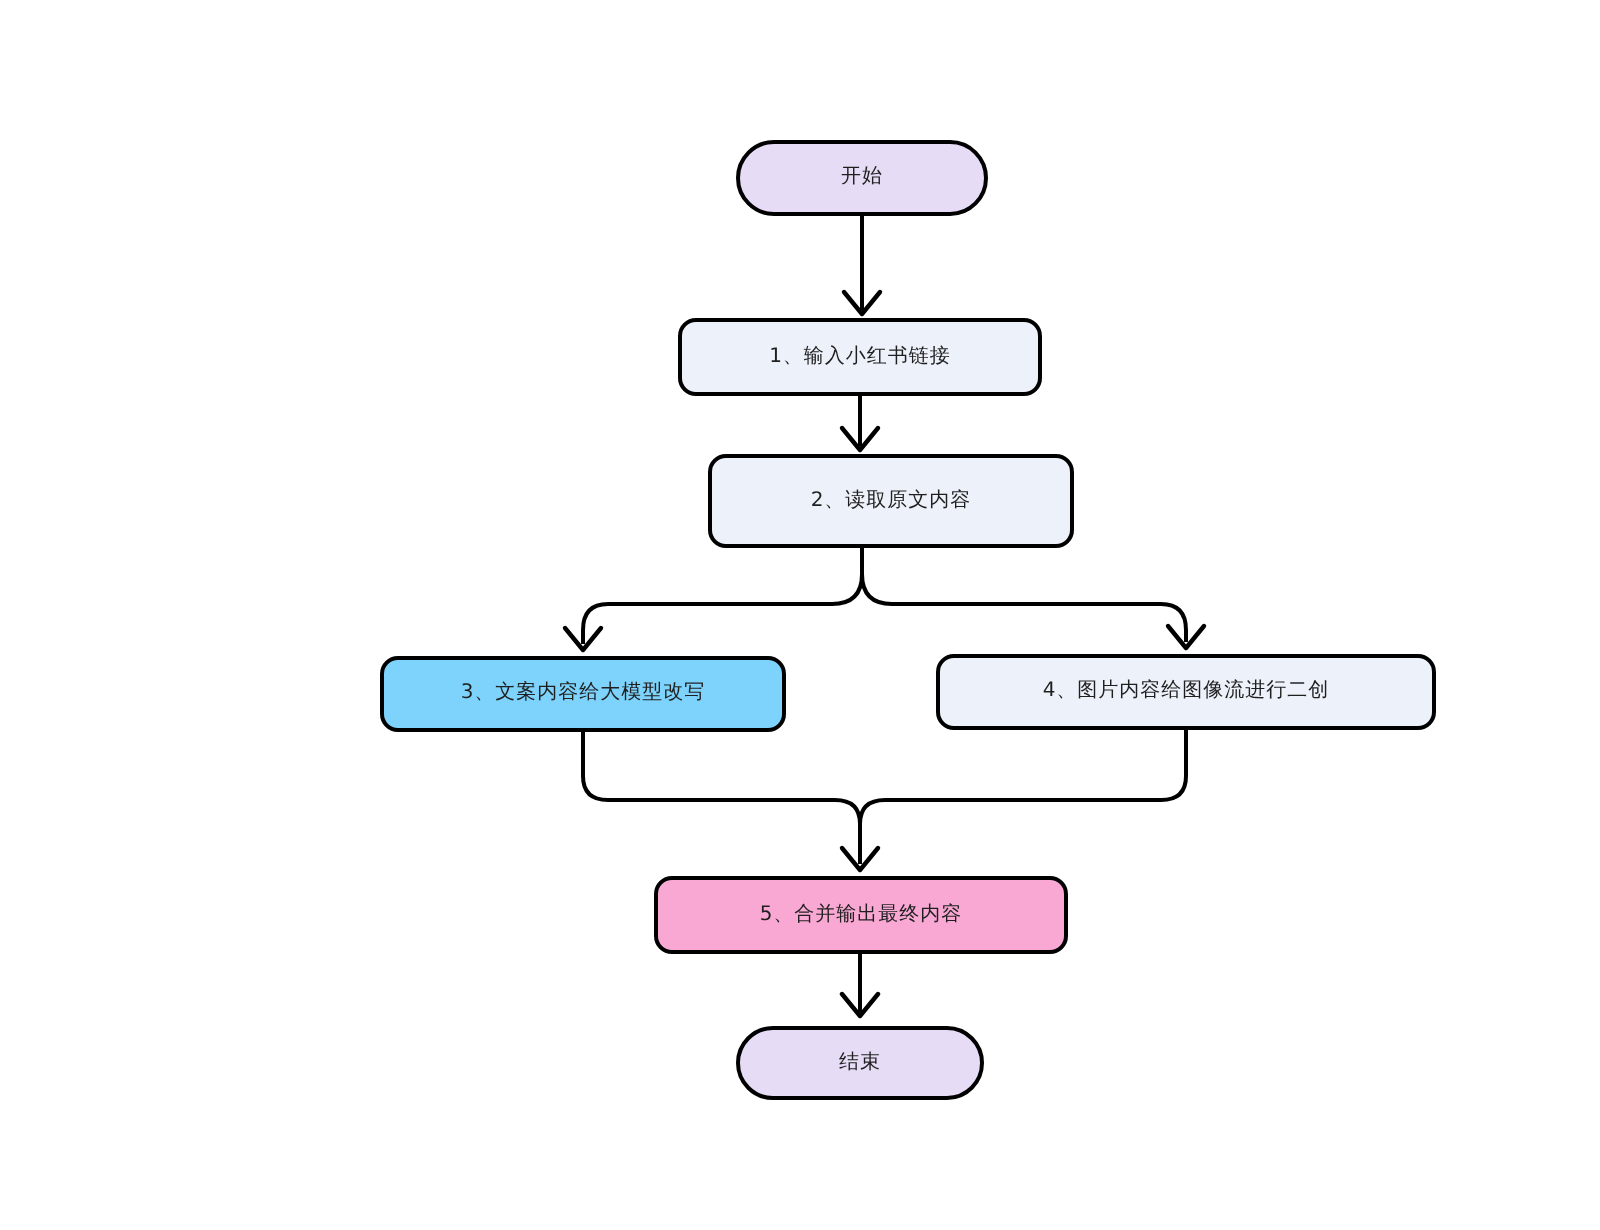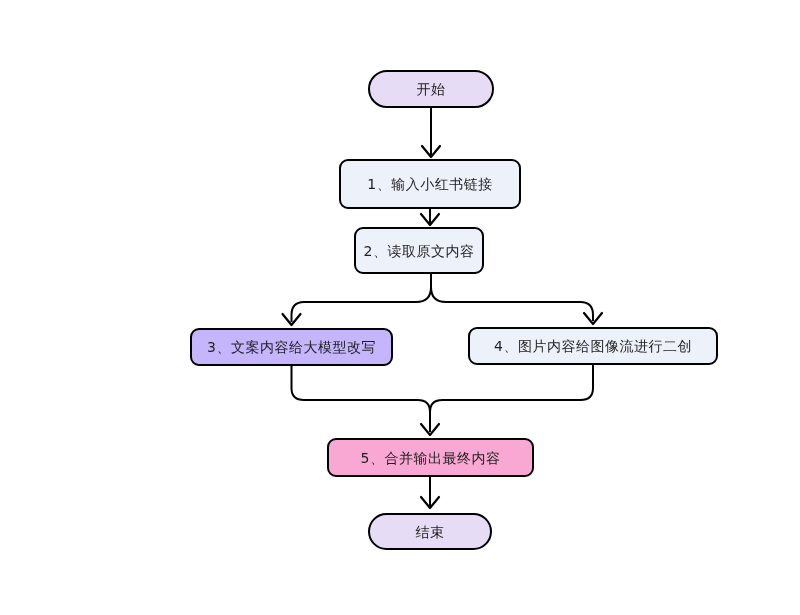--- a/index.html
+++ b/index.html
@@ -33,31 +33,31 @@
     stroke-linejoin: round;
   }
   .node {
     position: absolute;
     box-sizing: border-box;
     display: flex;
     align-items: center;
     justify-content: center;
     border: 2.2px solid #000000;
     color: #1F1F1F;
-    font-size: 14px;
+    font-size: 10px;
     line-height: 1;
     white-space: nowrap;
     letter-spacing: 0.5px;
   }
   .terminator { border-radius: 19px; }
   .process    { border-radius: 9px;  }
 
   #n-start { left: 368px; top: 70px;  width: 126px; height: 38px; }
-  #n-1     { left: 339px; top: 159px; width: 182px; height: 50px; }
-  #n-2     { left: 354px; top: 227px; width: 130px; height: 47px; }
+  #n-1     { left: 339px; top: 159px; width: 182px; height: 39px; }
+  #n-2     { left: 354px; top: 227px; width: 183px; height: 47px; }
   #n-3     { left: 190px; top: 328px; width: 203px; height: 38px; }
   #n-4     { left: 468px; top: 327px; width: 250px; height: 38px; align-items: center; }
   #n-5     { left: 327px; top: 438px; width: 207px; height: 39px; }
   #n-end   { left: 368px; top: 513px; width: 124px; height: 37px; align-items: center; }
 </style>
 </head>
 <body>
 
 <div class="canvas">
 
@@ -89,21 +89,21 @@
   </div>
 
   <div class="node process" id="n-1" style="background: rgb(237, 241, 250);">
     <span>1、输入小红书链接</span>
   </div>
 
   <div class="node process" id="n-2" style="background: rgb(237, 241, 250);">
     <span>2、读取原文内容</span>
   </div>
 
-  <div class="node process" id="n-3" style="background: #c4b5fd;">
+  <div class="node process" id="n-3" style="background: #7dd3fc;">
     <span>3、文案内容给大模型改写</span>
   </div>
 
   <div class="node process" id="n-4" style="background: rgb(237, 241, 250);">
     <span>4、图片内容给图像流进行二创</span>
   </div>
 
   <div class="node process" id="n-5" style="background: #f9a8d4;">
     <span>5、合并输出最终内容</span>
   </div>

